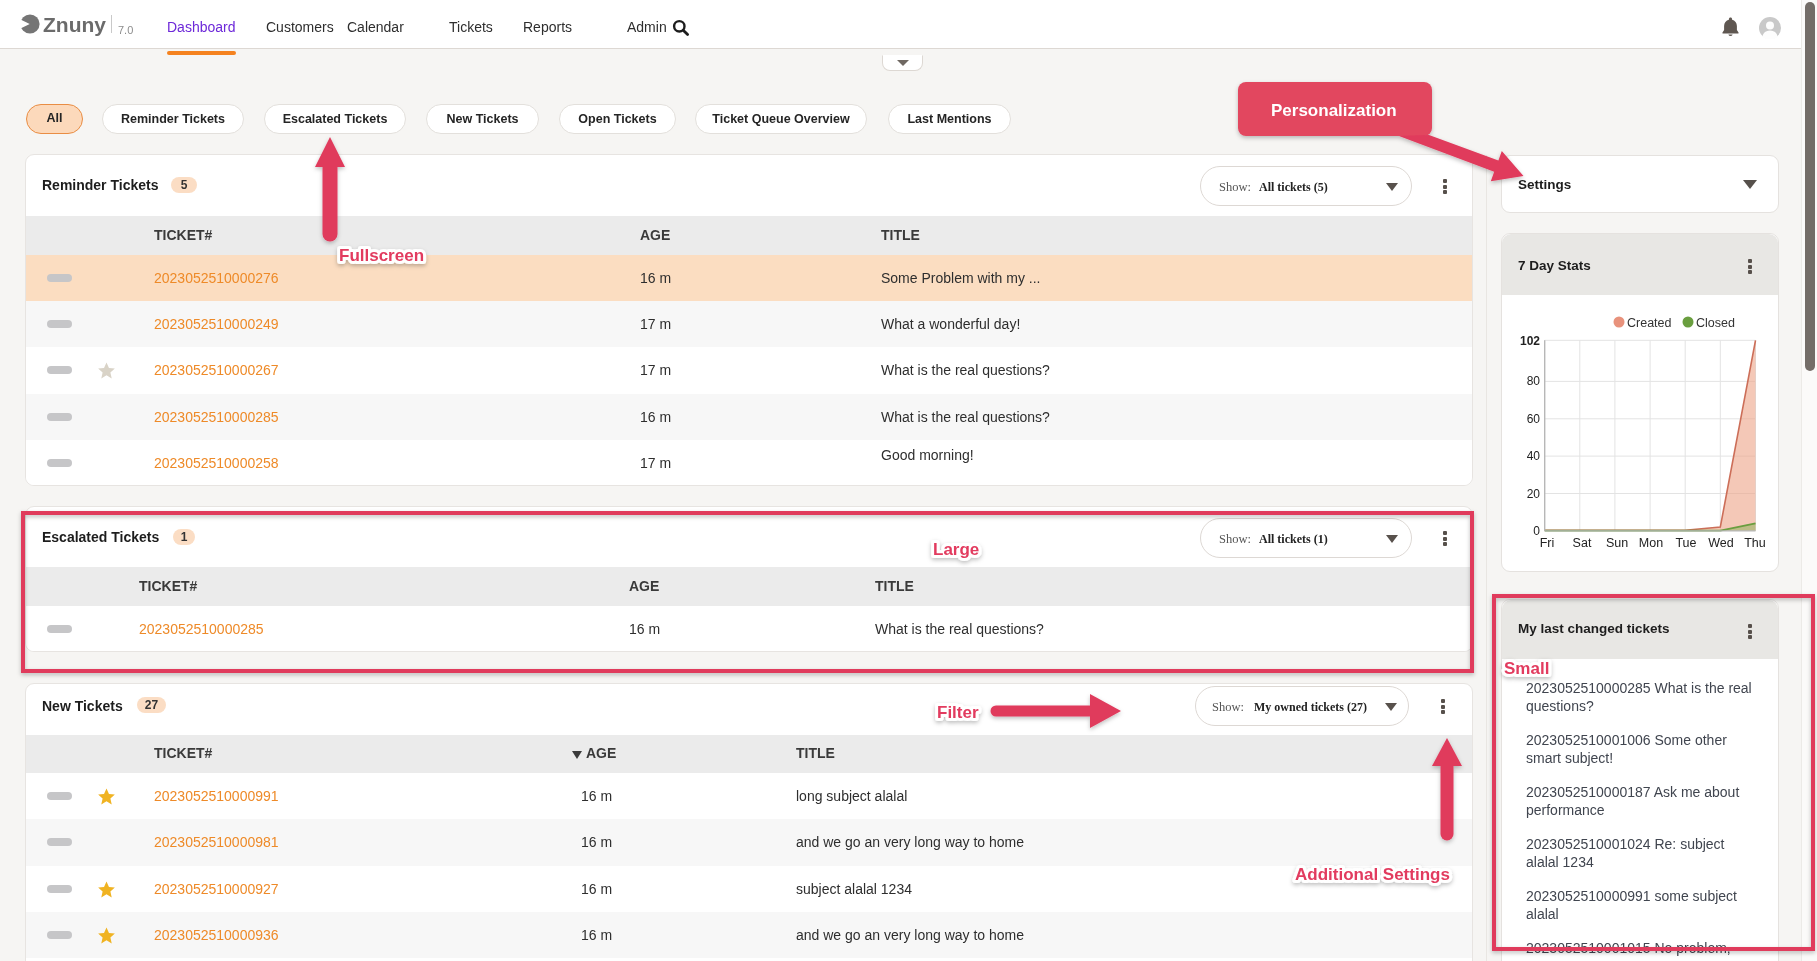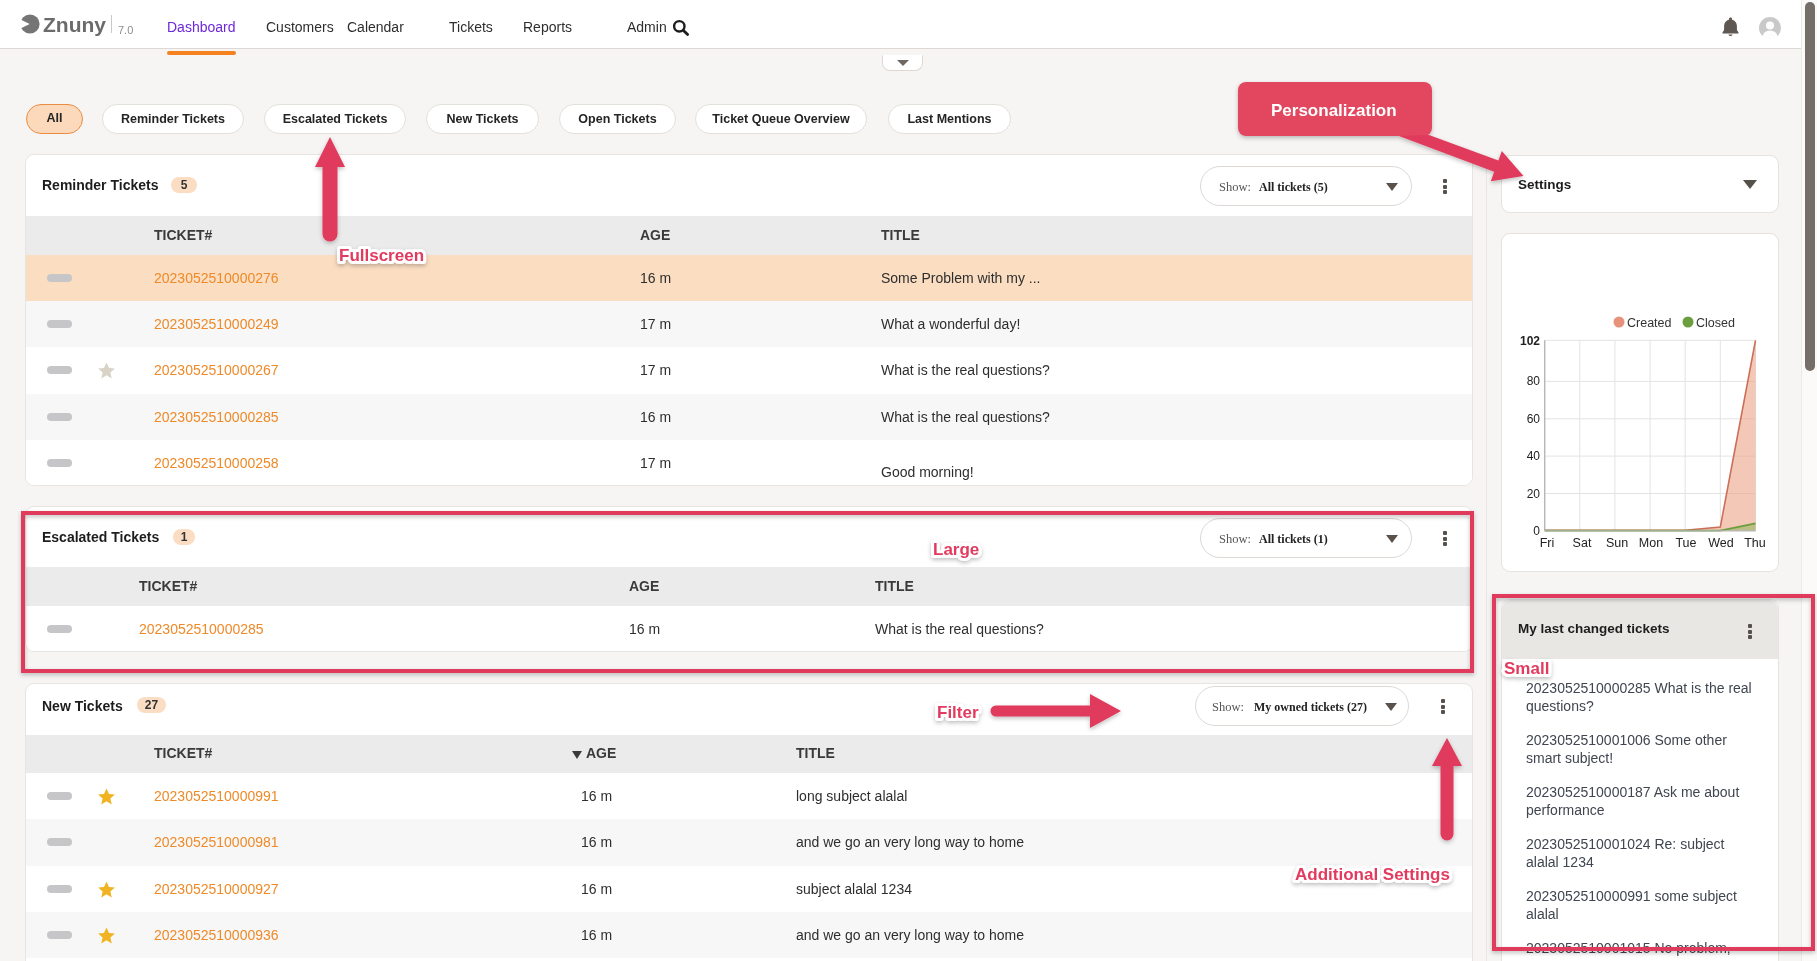--- a/index.html
+++ b/index.html
@@ -135,21 +135,21 @@
   <div class="row" style="top:239px;height:46px;background:#f7f7f7;">
     <span class="pill" style="top:19px;"></span>
     <span class="tlink" style="left:128px;top:15px;">2023052510000285</span>
     <span class="tval" style="left:614px;top:15px;">16 m</span>
     <span class="tval" style="left:855px;top:15px;">What is the real questions?</span>
   </div>
   <div class="row" style="top:285px;height:46px;background:#fff;">
     <span class="pill" style="top:19px;"></span>
     <span class="tlink" style="left:128px;top:15px;">2023052510000258</span>
     <span class="tval" style="left:614px;top:15px;">17 m</span>
-    <span class="tval" style="left:855px;top:24px;">Good morning!</span>
+    <span class="tval" style="left:855px;top:7px;">Good morning!</span>
   </div>
 </div>
 
 <div class="widget" style="top:506px;height:146px;">
   <span class="wtitle" style="top:22px;">Escalated Tickets</span>
   <span class="wbadge" style="left:147px;top:22px;width:22px;">1</span>
   <div class="showpill" style="left:1174px;top:11px;width:212px;">
     <span style="position:absolute;left:18px;top:13px;">Show:</span>
     <b style="position:absolute;left:58px;top:13px;">All tickets (1)</b>
     <span class="caret" style="left:185px;top:16px;"></span>
@@ -226,20 +226,28 @@
   </div>
   <div class="row" style="top:274px;height:4px;background:#fff;"></div>
 </div>
 
 <div class="scard" style="top:155px;height:58px;">
   <span class="stitle" style="top:21px;">Settings</span>
   <span style="position:absolute;left:241px;top:24px;width:0;height:0;border-left:7px solid transparent;border-right:7px solid transparent;border-top:9px solid #56504b;"></span>
 </div>
 
 <div class="scard" style="top:233px;height:339px;">
+  <div class="shead" style="height:61px;">
+    <span class="stitle" style="top:24px;">7 Day Stats</span>
+    <div class="dots" style="left:246px;top:25px;">
+        <i></i>
+        <i></i>
+        <i></i>
+      </div>
+  </div>
   <svg width="276" height="276" viewBox="0 0 276 276" style="position:absolute;left:0;top:61px;">
     <circle cx="117" cy="27" r="5.5" fill="#e8927c"></circle>
     <text x="125" y="31.5" font-size="12.5" fill="#333">Created</text>
     <circle cx="186" cy="27" r="5.5" fill="#6a9e3f"></circle>
     <text x="194" y="31.5" font-size="12.5" fill="#333">Closed</text>
     <g stroke="#e3e3e3" stroke-width="1">
       <line x1="42.7" y1="45.3" x2="42.7" y2="235.8"></line>
       <line x1="77.8" y1="45.3" x2="77.8" y2="235.8"></line>
       <line x1="112.9" y1="45.3" x2="112.9" y2="235.8"></line>
       <line x1="148.1" y1="45.3" x2="148.1" y2="235.8"></line>

